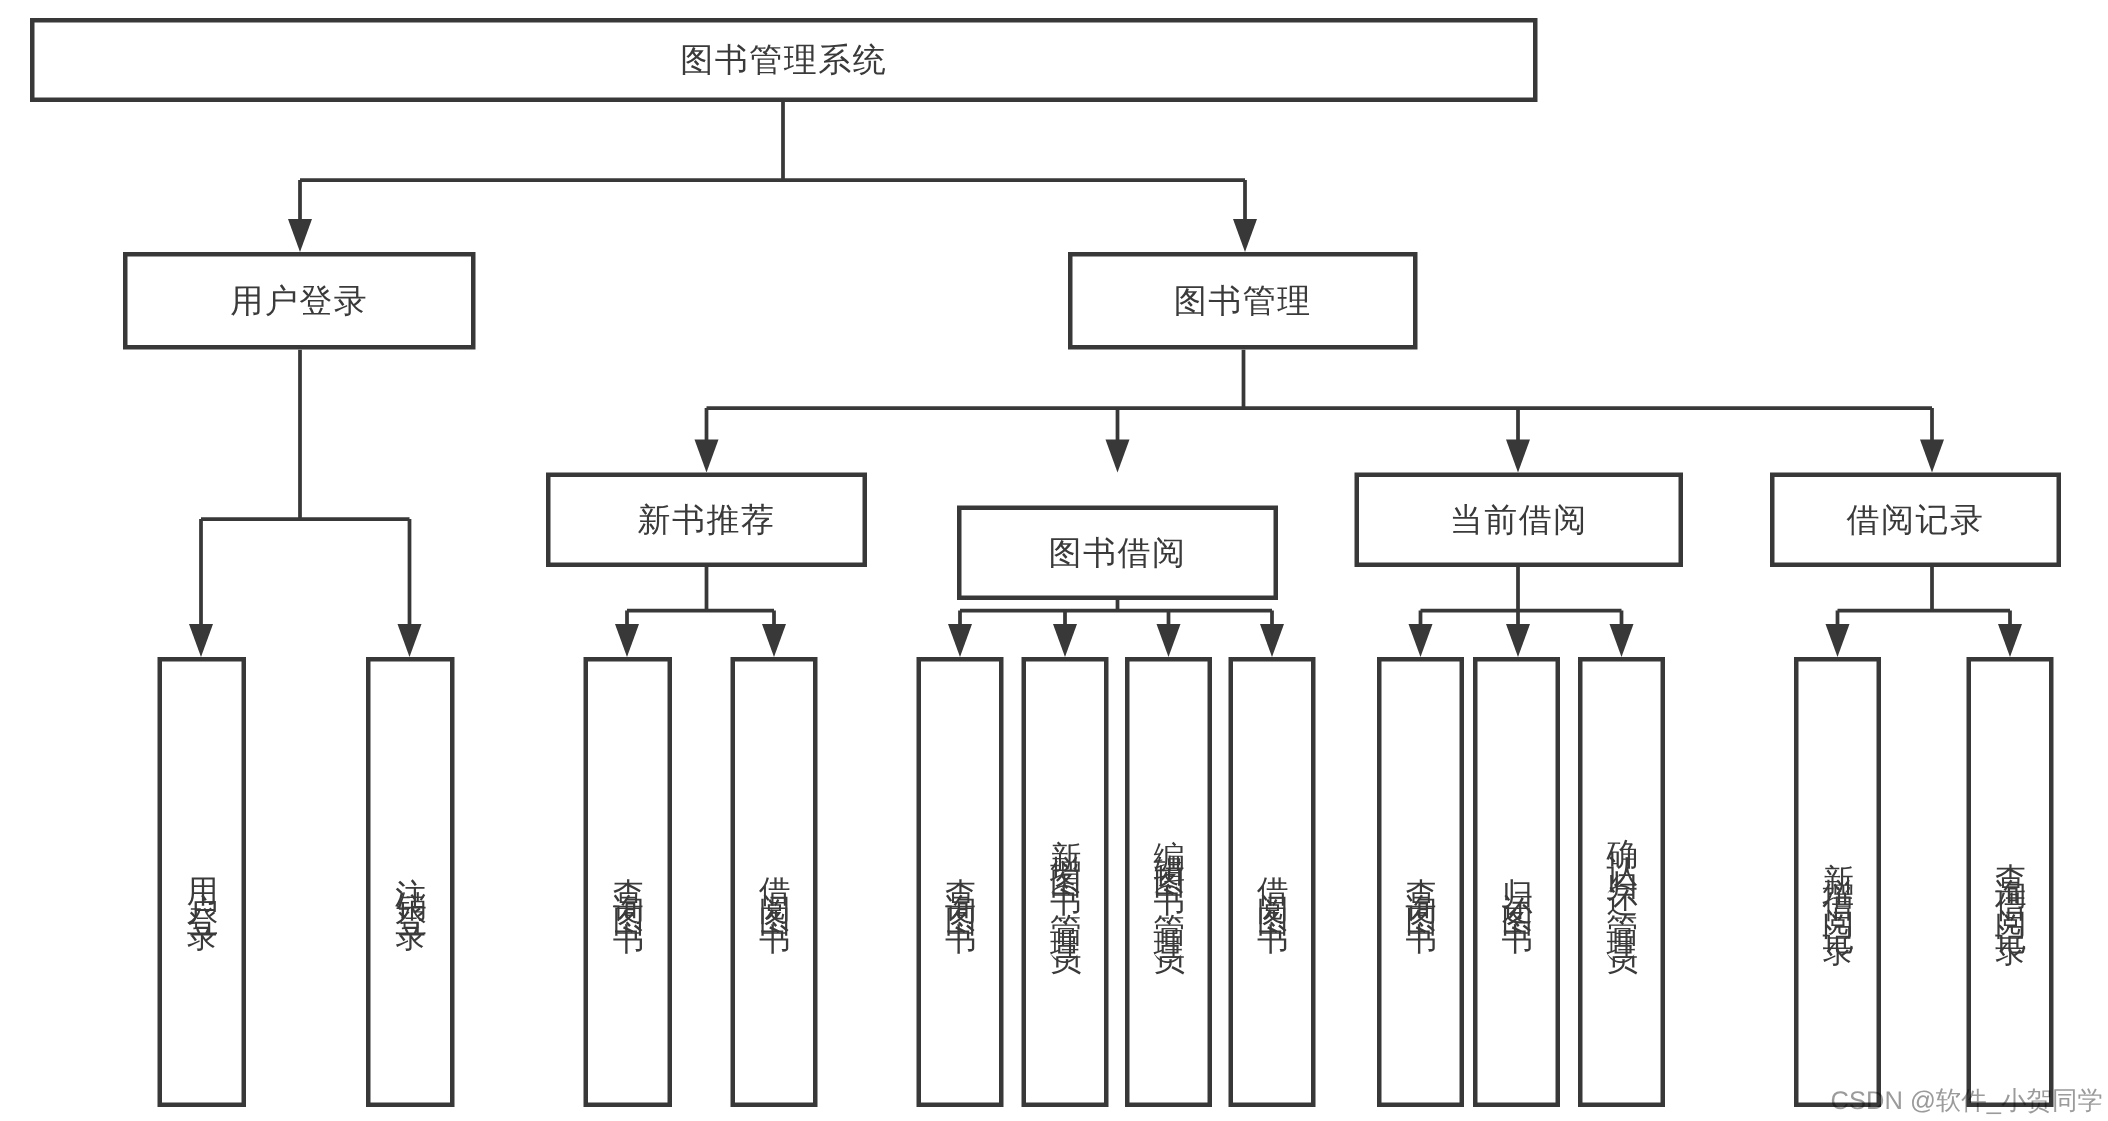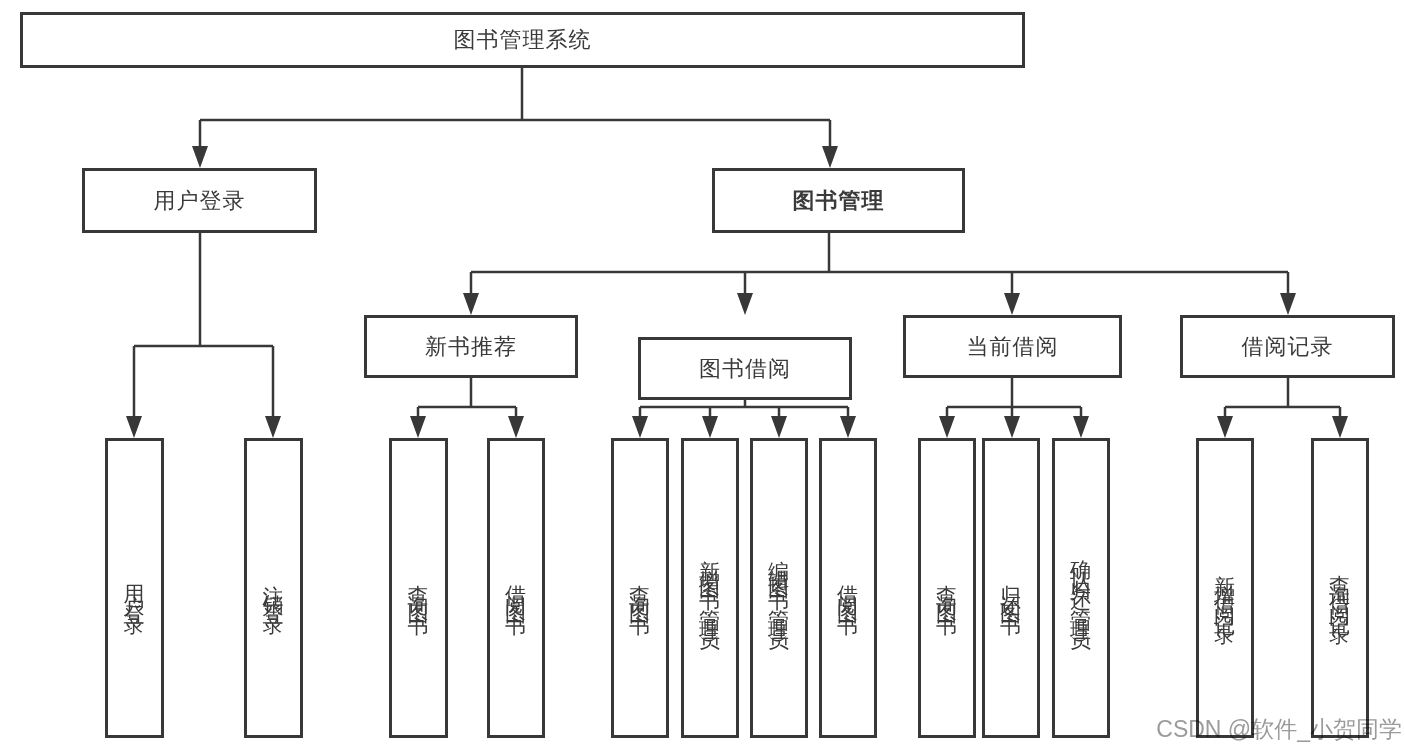--- a/index.html
+++ b/index.html
@@ -48,21 +48,21 @@
     text-orientation: mixed;
     font-size: 21px;
     letter-spacing: 10px;
     line-height: 1;
     color: #3a3a3a;
   }
   .watermark {
     position: absolute;
     right: 3px;
     bottom: 2px;
-    font-size: 23px;
+    font-size: 17px;
     color: #9b9b9b;
     mix-blend-mode: multiply;
     white-space: nowrap;
   }
   svg line { stroke: #383838; stroke-width: 2.5; }
   svg polygon { fill: #383838; stroke: none; }
 </style>
 </head>
 <body>
 
@@ -130,34 +130,34 @@
     <polygon points="1332,416 1348,416 1340,438"></polygon>
   </svg>
 
   <div class="node hnode" style="left:20px; top:12px; width:1005px; height:56px;">
     <span>图书管理系统</span>
   </div>
 
   <div class="node hnode" style="left:82px; top:168px; width:235px; height:65px;">
     <span>用户登录</span>
   </div>
-  <div class="node hnode" style="left:712px; top:168px; width:253px; height:65px;font-weight:bold;">
+  <div class="node hnode" style="left:712px; top:168px; width:233px; height:65px;">
     <span>图书管理</span>
   </div>
 
   <div class="node hnode" style="left:364px; top:315px; width:214px; height:63px;align-items:center;">
     <span>新书推荐</span>
   </div>
   <div class="node hnode" style="left:638px; top:315px; width:214px; height:63px;margin-top:22px;">
     <span>图书借阅</span>
   </div>
   <div class="node hnode" style="left:903px; top:315px; width:219px; height:63px;text-align:center;">
     <span>当前借阅</span>
   </div>
-  <div class="node hnode" style="left:1180px; top:315px; width:215px; height:63px;">
+  <div class="node hnode" style="left:1180px; top:315px; width:194px; height:63px;">
     <span>借阅记录</span>
   </div>
 
   <div class="node leaf" style="left:105px; width:59px;">
     <span class="vtext">用户登录</span>
   </div>
   <div class="node leaf" style="left:244px; width:59px;">
     <span class="vtext">注销登录</span>
   </div>
 

